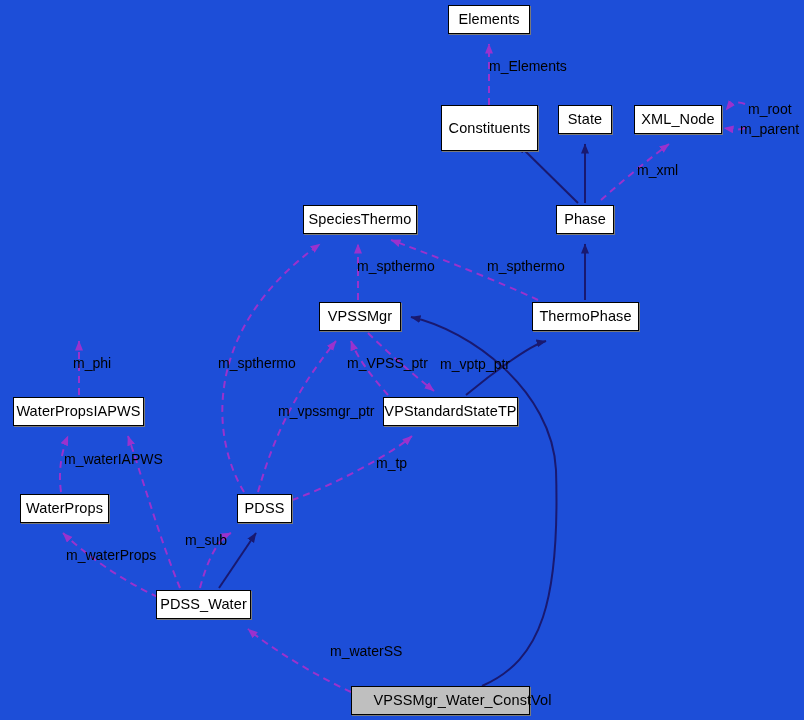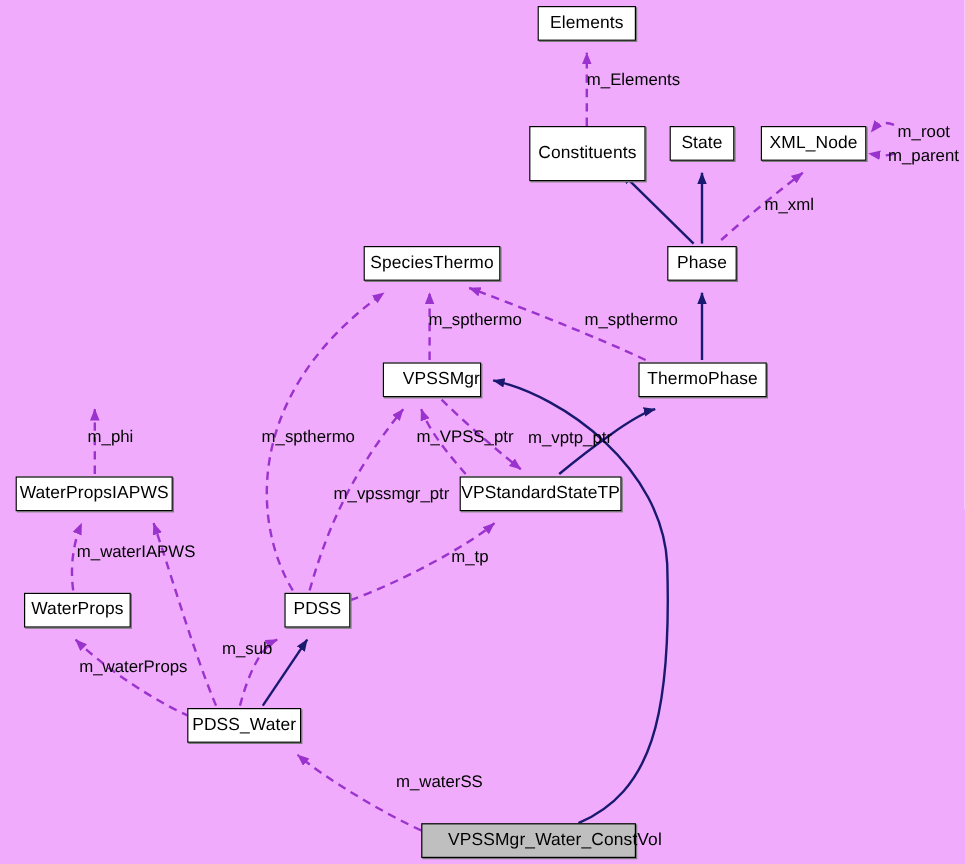--- a/index.html
+++ b/index.html
@@ -5,21 +5,21 @@
 <style>
   html, body {
     margin: 0;
     padding: 0;
     background: #ffffff;
   }
   #diagram-canvas {
     position: relative;
     width: 804px;
     height: 720px;
-    background: #f0abfc;
+    background: #1d4ed8;
     font-family: "Liberation Sans", sans-serif;
     overflow: hidden;
   }
   #edge-layer {
     position: absolute;
     left: 0;
     top: 0;
     width: 804px;
     height: 720px;
   }
@@ -106,21 +106,21 @@
   </div>
   <div class="node" style="left:634px;top:105px;width:88px;height:29px;">
     <span>XML_Node</span>
   </div>
   <div class="node" style="left:303px;top:205px;width:114px;height:29px;">
     <span>SpeciesThermo</span>
   </div>
   <div class="node" style="left:556px;top:205px;width:58px;height:29px;">
     <span>Phase</span>
   </div>
-  <div class="node" style="left:319px;top:302px;width:82px;height:29px;justify-content:flex-end;">
+  <div class="node" style="left:319px;top:302px;width:82px;height:29px;">
     <span>VPSSMgr</span>
   </div>
   <div class="node" style="left:532px;top:302px;width:107px;height:29px;">
     <span>ThermoPhase</span>
   </div>
   <div class="node" style="left:13px;top:397px;width:131px;height:29px;">
     <span>WaterPropsIAPWS</span>
   </div>
   <div class="node" style="left:383px;top:397px;width:135px;height:29px;">
     <span>VPStandardStateTP</span>

